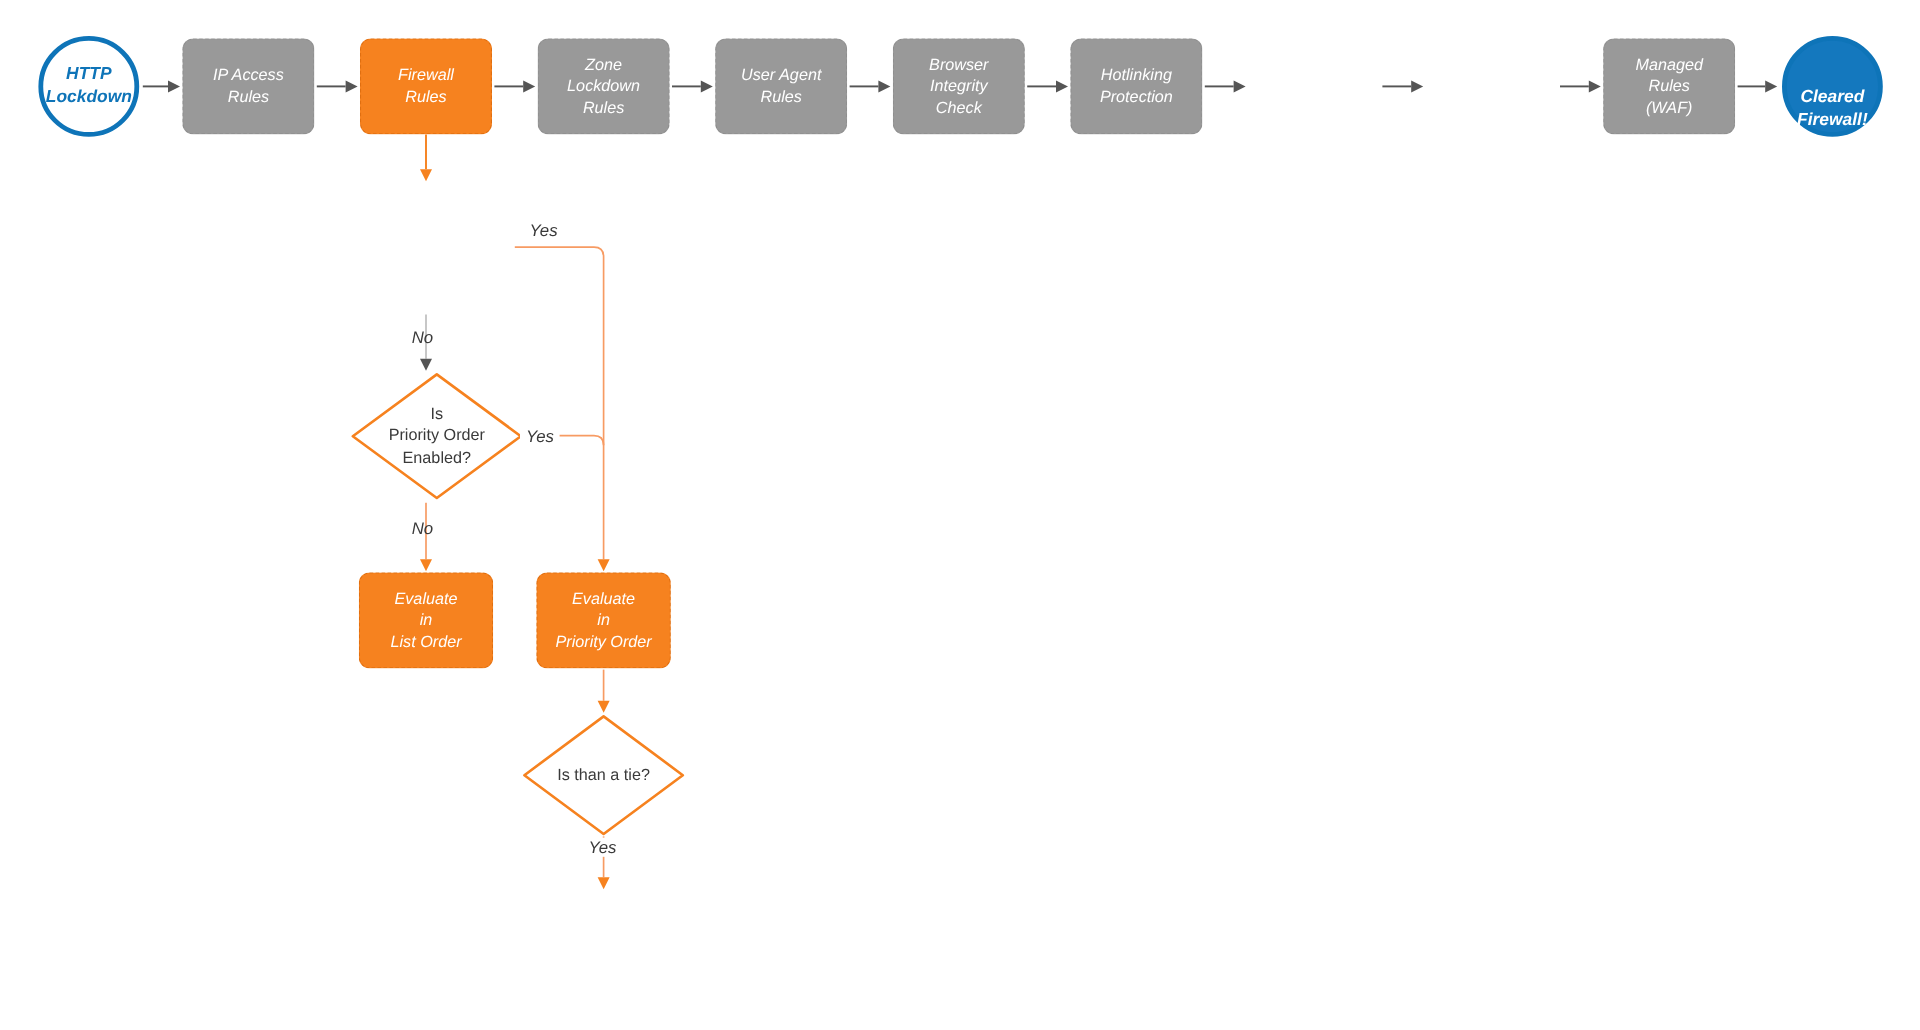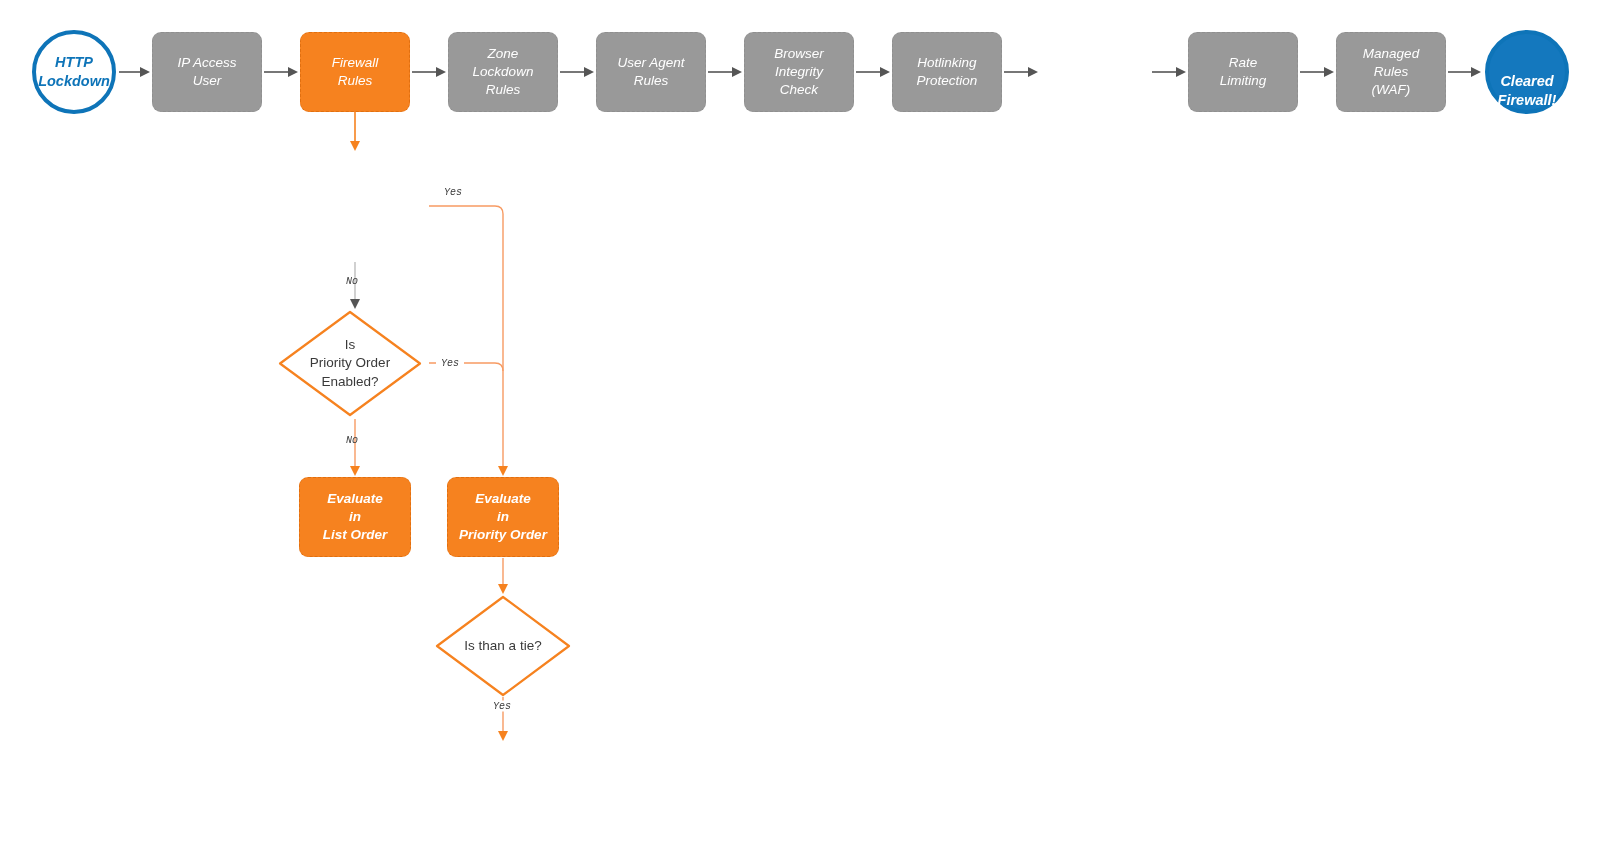--- a/index.html
+++ b/index.html
@@ -22,24 +22,24 @@
           border:4px solid var(--blue);}
   .circle .lbl{font-style:italic;font-weight:bold;font-size:14.5px;color:var(--blue);}
   .circle.end{background:var(--blue-fill);border-color:var(--blue);align-items:flex-end;}
   .circle.end .lbl{color:#ffffff;}
 
   .diamond{background:transparent;}
   .diamond svg{position:absolute;left:0;top:0;width:100%;height:100%;}
   .diamond polygon{fill:#ffffff;stroke:var(--orange);stroke-width:2.2;stroke-linejoin:round;}
   .diamond .lbl{position:relative;font-size:13.5px;color:var(--text-dark);line-height:1.35;}
 
-  .action{width:112px;height:80px;font-weight:bold;}
+  .action{width:112px;height:80px;}
 
   .edge-label{position:absolute;transform:translate(-50%,-50%);
-              font-style:italic;font-size:10px;color:var(--text-dark);font-family:Liberation Mono, monospace;}
+              font-style:italic;font-size:14px;color:var(--text-dark);}
   .edge-label.on-line{background:#ffffff;padding:0 5px;}
 
   .wire{fill:none;stroke-width:1.6;}
   .wire.dark{stroke:var(--arrow);}
   .wire.orange{stroke:var(--orange);}
   .wire.orange-thin{stroke:var(--orange-line);stroke-width:1.4;}
   .wire.gray-thin{stroke:var(--line-gray);stroke-width:1.4;}
   .head-dark{fill:var(--arrow);}
   .head-orange{fill:var(--orange);}
 </style>
@@ -89,21 +89,21 @@
       <polygon class="head-orange" points="498,731 503,741 508,731"></polygon>
     </g>
   </svg>
 
   <div class="node circle" style="left:32px;top:30px">
     <span class="lbl">HTTP
 Lockdown</span>
   </div>
   <div class="node box gray" style="left:152px;top:32px">
     <span class="lbl">IP Access
-User</span>
+Rules</span>
   </div>
   <div class="node box orange" style="left:300px;top:32px">
     <span class="lbl">Firewall
 Rules</span>
   </div>
   <div class="node box gray" style="left:448px;top:32px">
     <span class="lbl">Zone
 Lockdown
 Rules</span>
   </div>
@@ -113,35 +113,31 @@
   </div>
   <div class="node box gray" style="left:744px;top:32px">
     <span class="lbl">Browser
 Integrity
 Check</span>
   </div>
   <div class="node box gray" style="left:892px;top:32px">
     <span class="lbl">Hotlinking
 Protection</span>
   </div>
-  <div class="node box gray" style="left:1188px;top:32px">
-    <span class="lbl">Rate
-Limiting</span>
-  </div>
   <div class="node box gray" style="left:1336px;top:32px">
     <span class="lbl">Managed
 Rules
 (WAF)</span>
   </div>
   <div class="node circle end" style="left:1485px;top:30px">
     <span class="lbl">Cleared
 Firewall!</span>
   </div>
 
-  <div class="node diamond" style="left:278px;top:310px;width:144px;height:107px">
+  <div class="node diamond" style="left:292px;top:310px;width:144px;height:107px">
     <svg viewBox="0 0 144 107" preserveAspectRatio="none">
       <polygon points="72,2 142,53.5 72,105 2,53.5"></polygon>
       </svg>
     <span class="lbl">Is
 Priority Order
 Enabled?</span>
   </div>
   <div class="node diamond" style="left:435px;top:595px;width:136px;height:102px">
     <svg viewBox="0 0 136 102" preserveAspectRatio="none">
       <polygon points="68,2 134,51 68,100 2,51"></polygon>

